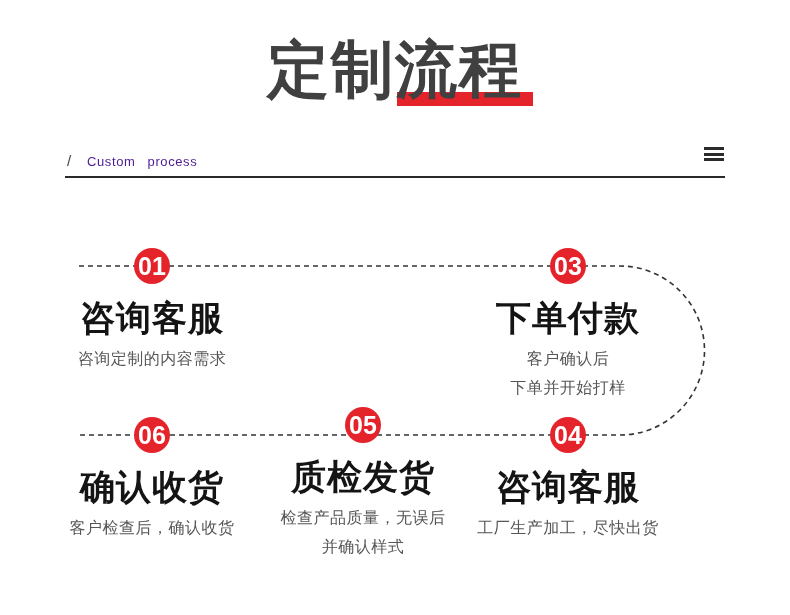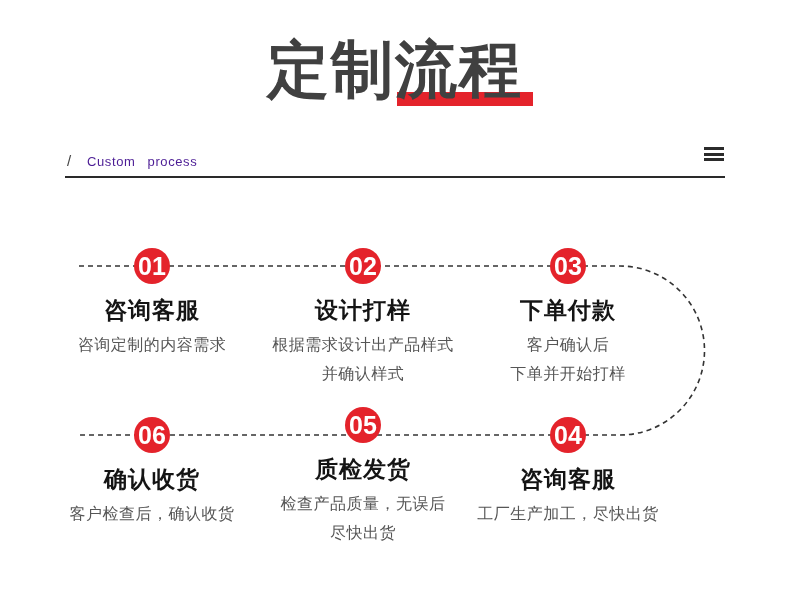--- a/index.html
+++ b/index.html
@@ -98,21 +98,21 @@
     border-radius: 50%;
     background: var(--accent-red, #e4232b);
     color: #ffffff;
     font-size: 25px;
     font-weight: 700;
     line-height: 36px;
     text-align: center;
   }
   .step-title {
     margin-top: 13px;
-    font-size: 23px;
+    font-size: 35px;
     line-height: 1.2;
     font-weight: 700;
     color: #141414;
     letter-spacing: 1px;
   }
   .step-desc {
     margin-top: 5px;
     font-size: 16px;
     line-height: 29px;
     color: #565656;
@@ -141,28 +141,20 @@
   </svg>
 
   <div class="step" style="left:32px; top:248px;">
     <div class="badge"><span>01</span></div>
     <div class="step-title">咨询客服</div>
     <div class="step-desc">
       <div>咨询定制的内容需求</div>
     </div>
   </div>
 
-  <div class="step" style="left:243px; top:248px;">
-    <div class="badge"><span>02</span></div>
-    <div class="step-title">设计打样</div>
-    <div class="step-desc">
-      <div>根据需求设计出产品样式</div>
-      <div>并确认样式</div>
-    </div>
-  </div>
 
   <div class="step" style="left:448px; top:248px;">
     <div class="badge"><span>03</span></div>
     <div class="step-title">下单付款</div>
     <div class="step-desc">
       <div>客户确认后</div>
       <div>下单并开始打样</div>
     </div>
   </div>
 
@@ -172,21 +164,21 @@
     <div class="step-desc">
       <div>客户检查后，确认收货</div>
     </div>
   </div>
 
   <div class="step" style="left:243px; top:407px;">
     <div class="badge"><span>05</span></div>
     <div class="step-title">质检发货</div>
     <div class="step-desc">
       <div>检查产品质量，无误后</div>
-      <div>尽快出货</div>
+      <div>并确认样式</div>
     </div>
   </div>
 
   <div class="step" style="left:448px; top:417px;">
     <div class="badge"><span>04</span></div>
     <div class="step-title">咨询客服</div>
     <div class="step-desc">
       <div>工厂生产加工，尽快出货</div>
     </div>
   </div>

